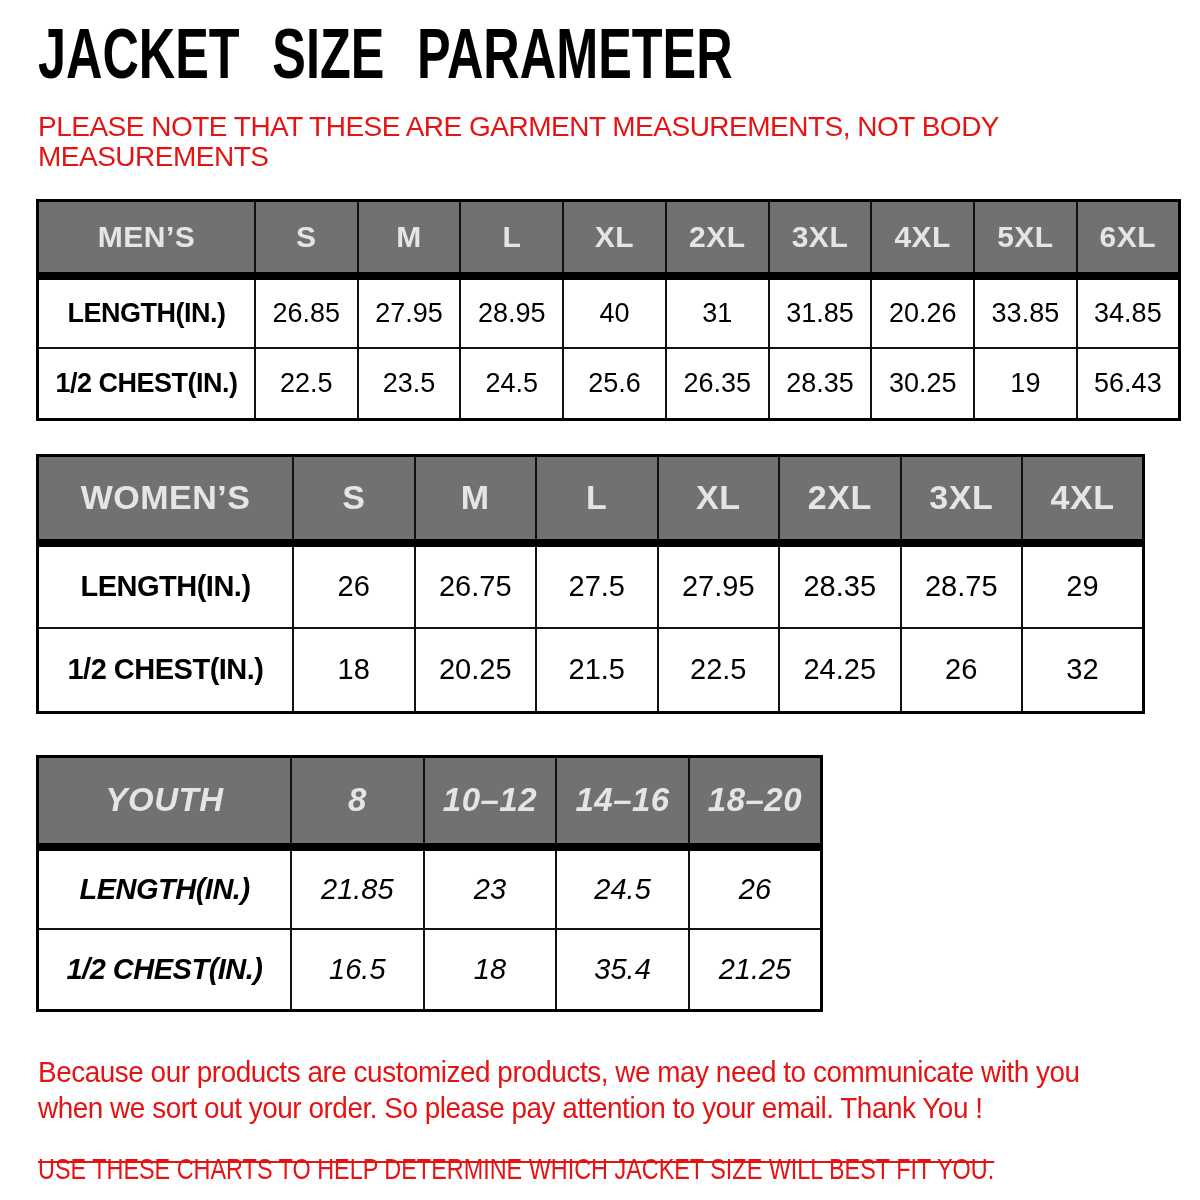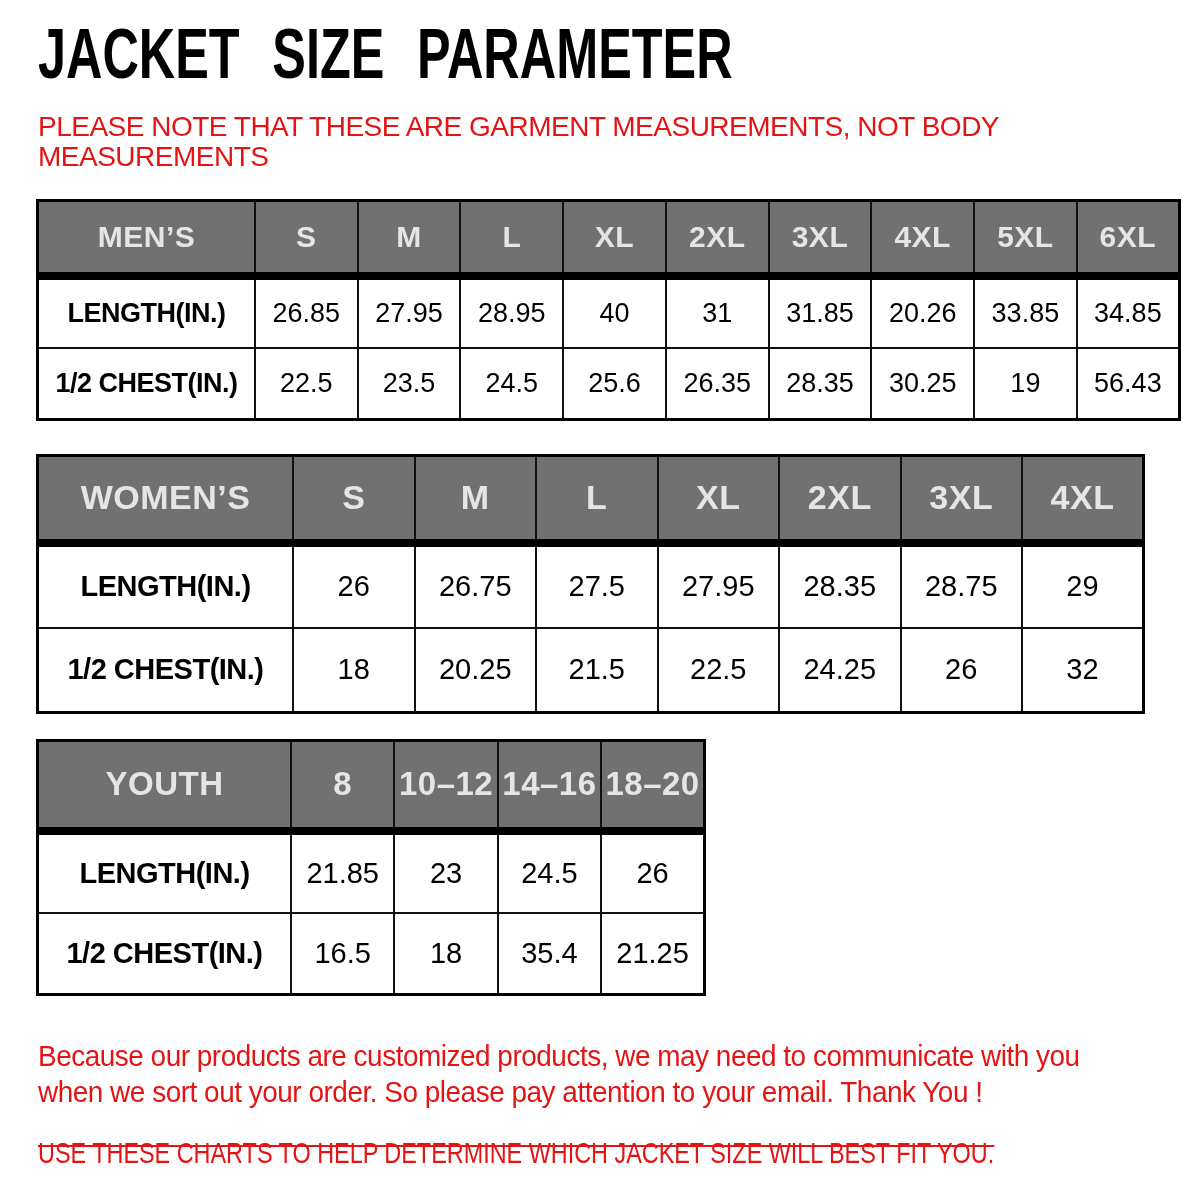--- a/index.html
+++ b/index.html
@@ -68,21 +68,21 @@
   .t0 tbody td{font-size:27px;}
   .t0 th:first-child{width:215px;}
 
   .t1{width:1109px;margin-top:33px;}
   .t1 thead tr{height:87px;}
   .t1 tbody tr{height:85px;}
   .t1 thead th{font-size:34px;}
   .t1 tbody td{font-size:29px;}
   .t1 th:first-child{width:253px;}
 
-  .t2{width:670px;margin-top:25px;}
+  .t2{width:787px;margin-top:41px;font-style:italic;}
   .t2 thead tr{height:90px;}
   .t2 tbody tr{height:82px;}
   .t2 thead th{font-size:33px;}
   .t2 tbody td{font-size:29px;}
   .t2 th:first-child{width:251px;}
 
   
   .footer-paragraph{
     margin:42px 0 0 2px;
     color:var(--red);

